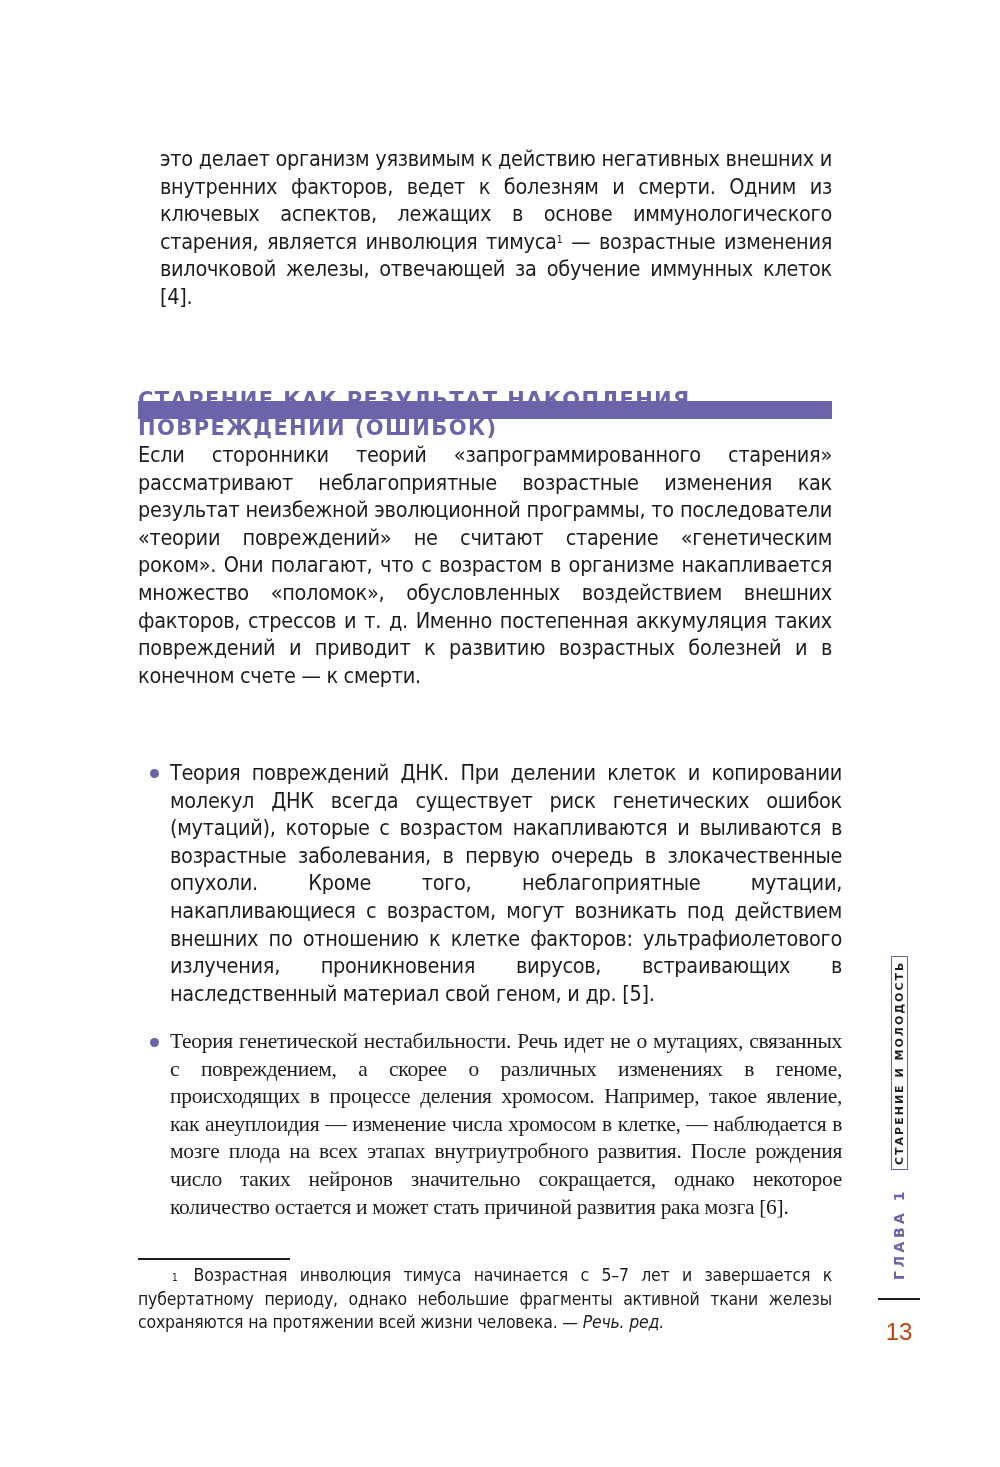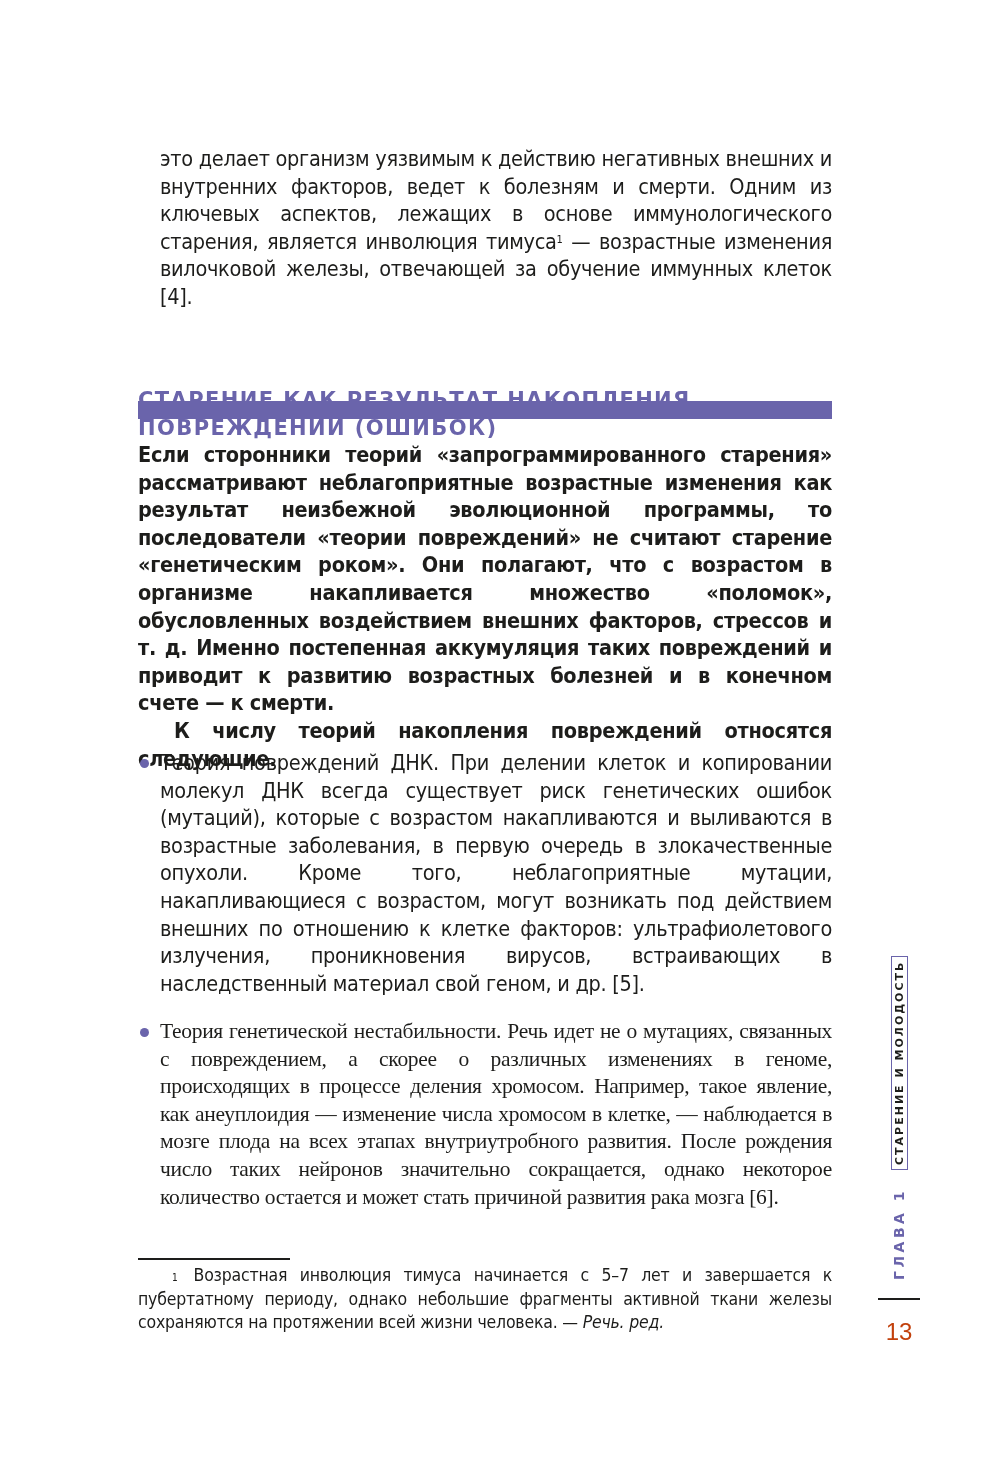--- a/index.html
+++ b/index.html
@@ -9,22 +9,22 @@
   .text { position:absolute; left:138px; width:694px; font-size:21.5px; line-height:27.6px;
           text-align:justify; letter-spacing:-0.3px; }
   .text p { margin:0; }
   .indent { text-indent:36px; }
   .sup { font-size:11px; vertical-align:top; position:relative; top:-2px; }
   #p-top { top:145px; left:160px; width:672px; }
   .heading { position:absolute; left:138px; top:338px; width:700px; color:#6a64ab;
              font-family:"DejaVu Sans", sans-serif; font-weight:bold; font-size:21px;
              line-height:28px; letter-spacing:1.4px;margin-top:48px; }
   .bar { position:absolute; left:138px; top:401px; width:694px; height:18px; background:#6a64ab; }
-  #p-intro { top:441px;font-weight:bold; }
-  ul.bullets { position:absolute; left:138px; width:694px; margin:0; padding:0; list-style:none; }
+  #p-intro { top:441px; }
+  ul.bullets { position:absolute; left:138px; width:694px; margin:10px; padding:0; list-style:none; }
   ul.bullets li { position:relative; padding-left:22px; font-size:21.5px; line-height:27.6px;
                   text-align:justify; letter-spacing:-0.3px; }
   ul.bullets li .dot { position:absolute; left:2px; top:10px; width:9px; height:9px;
                        border-radius:50%; background:#6a64ab; }
   #li1 { top:749px; }
   #li2 { top:1018px;font-family:Liberation Serif, serif; }
   .fn-rule { position:absolute; left:138px; top:1258px; width:152px; height:1.5px; background:#1d1d1b; }
   .footnote { position:absolute; left:138px; top:1264px; width:694px; font-size:17.5px; line-height:23.5px;
               text-align:justify; letter-spacing:-0.2px; }
   .footnote .fnnum { font-size:10px; vertical-align:top; margin-left:34px; margin-right:16px; position:relative; top:2px; }
@@ -47,21 +47,20 @@
 
   <div class="text" id="p-top">
     <p><span>это делает организм уязвимым к действию негативных внешних и внутренних факторов, ведет к болезням и смерти. Одним из ключевых аспектов, лежащих в основе иммунологического старения, является инволюция тимуса</span><span class="sup">1</span><span> — возрастные изменения вилочковой железы, отвечающей за обучение иммунных клеток [4].</span></p>
   </div>
 
   <div class="heading">СТАРЕНИЕ КАК РЕЗУЛЬТАТ НАКОПЛЕНИЯ ПОВРЕЖДЕНИЙ (ОШИБОК)</div>
   <div class="bar"></div>
 
   <div class="text" id="p-intro">
     <p>Если сторонники теорий «запрограммированного старения» рассматривают неблагоприятные возрастные изменения как результат неизбежной эволюционной программы, то последователи «теории повреждений» не считают старение «генетическим роком». Они полагают, что с возрастом в организме накапливается множество «поломок», обусловленных воздействием внешних факторов, стрессов и т. д. Именно постепенная аккумуляция таких повреждений и приводит к развитию возрастных болезней и в конечном счете — к смерти.</p>
-    <p class="indent">К числу теорий накопления повреждений относятся следующие.</p>
   </div>
 
   <ul class="bullets" id="li1">
     <li>
       <span class="dot"></span>
       <span>Теория повреждений ДНК. При делении клеток и копировании молекул ДНК всегда существует риск генетических ошибок (мутаций), которые с возрастом накапливаются и выливаются в возрастные заболевания, в первую очередь в злокачественные опухоли. Кроме того, неблагоприятные мутации, накапливающиеся с возрастом, могут возникать под действием внешних по отношению к клетке факторов: ультрафиолетового излучения, проникновения вирусов, встраивающих в наследственный материал свой геном, и др. [5].</span>
     </li>
   </ul>
 
   <ul class="bullets" id="li2">

